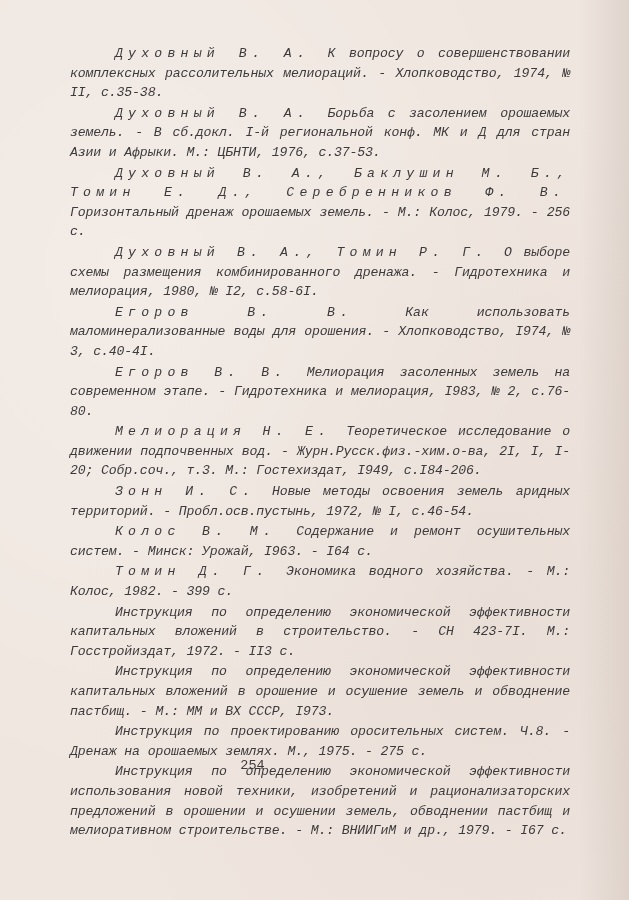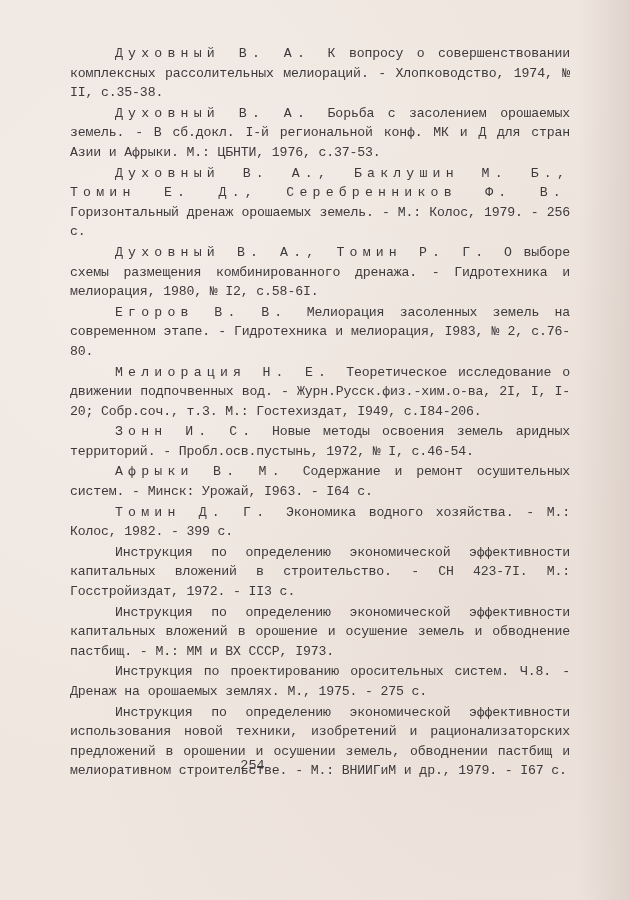--- a/index.html
+++ b/index.html
@@ -25,20 +25,21 @@
       top: 44px;
       width: 500px;
     }
     .entry {
       font-size: 13.2px;
       line-height: 19.6px;
       text-indent: 45px;
       text-align: justify;
       margin: 0 0 1px 0;
       letter-spacing: -0.15px;
+      font-style: italic;
     }
     .author {
       letter-spacing: 5.2px;
       margin-right: 4px;
     }
     .page-number {
       position: absolute;
       left: 0;
       width: 505px;
       top: 758px;
@@ -48,24 +49,25 @@
     }
   </style>
 </head>
 <body>
 
 <div class="page">
   <p class="entry"><span class="author">Духовный В. А.</span> <span>К вопросу о совершенствовании комплексных рассолительных мелиораций. - Хлопководство, 1974, № II, с.35-38.</span></p>
   <p class="entry"><span class="author">Духовный В. А.</span> <span>Борьба с засолением орошаемых земель. - В сб.докл. I-й региональной конф. МК и Д для стран Азии и Афрыки. М.: ЦБНТИ, 1976, с.37-53.</span></p>
   <p class="entry"><span class="author">Духовный В. А., Баклушин М. Б., Томин Е. Д., Серебренников Ф. В.</span> <span>Горизонтальный дренаж орошаемых земель. - М.: Колос, 1979. - 256 с.</span></p>
   <p class="entry"><span class="author">Духовный В. А., Томин Р. Г.</span> <span>О выборе схемы размещения комбинированного дренажа. - Гидротехника и мелиорация, 1980, № I2, с.58-6I.</span></p>
+  <p class="entry"><span class="author">Егоров В. В.</span> <span>Как использовать маломинерализованные воды для орошения. - Хлопководство, I974, № 3, с.40-4I.</span></p>
   <p class="entry"><span class="author">Егоров В. В.</span> <span>Мелиорация засоленных земель на современном этапе. - Гидротехника и мелиорация, I983, № 2, с.76-80.</span></p>
   <p class="entry"><span class="author">Мелиорация Н. Е.</span> <span>Теоретическое исследование о движении подпочвенных вод. - Журн.Русск.физ.-хим.о-ва, 2I, I, I-20; Собр.соч., т.3. М.: Гостехиздат, I949, с.I84-206.</span></p>
   <p class="entry"><span class="author">Зонн И. С.</span> <span>Новые методы освоения земель аридных территорий. - Пробл.осв.пустынь, 1972, № I, с.46-54.</span></p>
-  <p class="entry"><span class="author">Афрыки В. М.</span> <span>Содержание и ремонт осушительных систем. - Минск: Урожай, I963. - I64 с.</span></p>
+  <p class="entry"><span class="author">Колос В. М.</span> <span>Содержание и ремонт осушительных систем. - Минск: Урожай, I963. - I64 с.</span></p>
   <p class="entry"><span class="author">Томин Д. Г.</span> <span>Экономика водного хозяйства. - М.: Колос, 1982. - 399 с.</span></p>
   <p class="entry"><span>Инструкция по определению экономической эффективности капитальных вложений в строительство. - СН 423-7I. М.: Госстройиздат, 1972. - II3 с.</span></p>
   <p class="entry"><span>Инструкция по определению экономической эффективности капитальных вложений в орошение и осушение земель и обводнение пастбищ. - М.: ММ и ВХ СССР, I973.</span></p>
   <p class="entry"><span>Инструкция по проектированию оросительных систем. Ч.8. - Дренаж на орошаемых землях. М., 1975. - 275 с.</span></p>
   <p class="entry"><span>Инструкция по определению экономической эффективности использования новой техники, изобретений и рационализаторских предложений в орошении и осушении земель, обводнении пастбищ и мелиоративном строительстве. - М.: ВНИИГиМ и др., 1979. - I67 с.</span></p>
 </div>
 
 <div class="page-number">254</div>
 
 </body></html>

